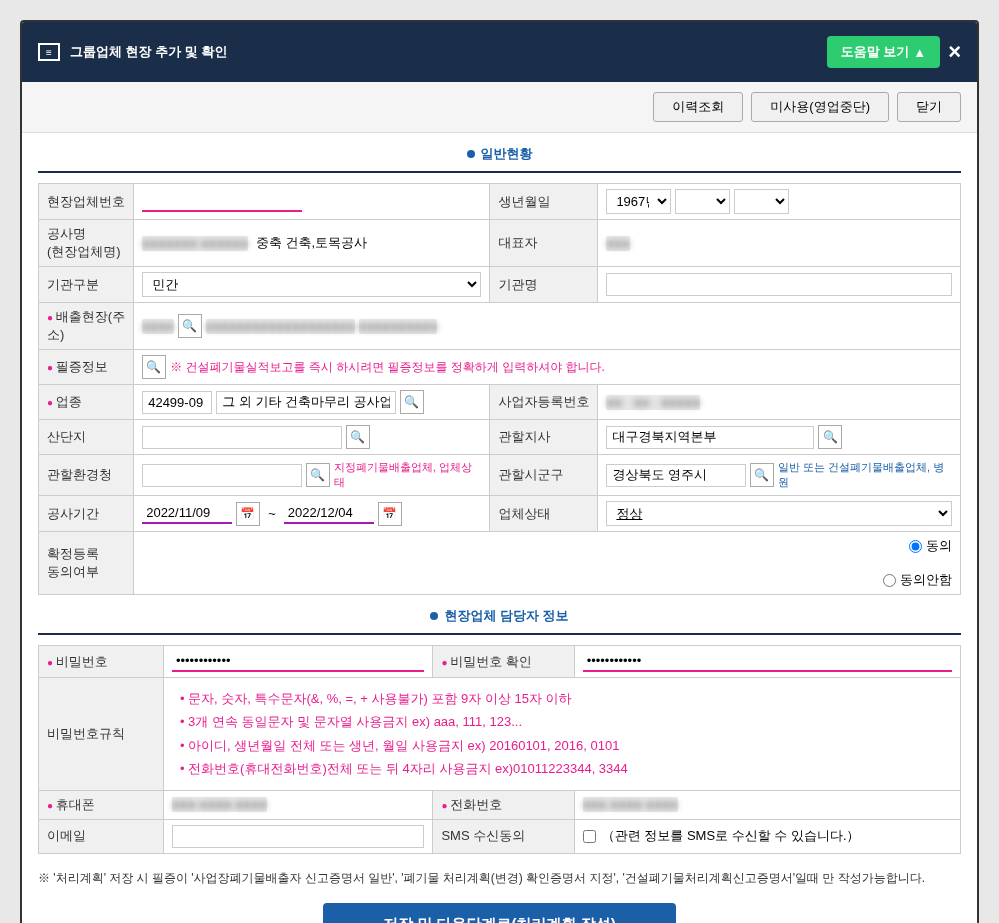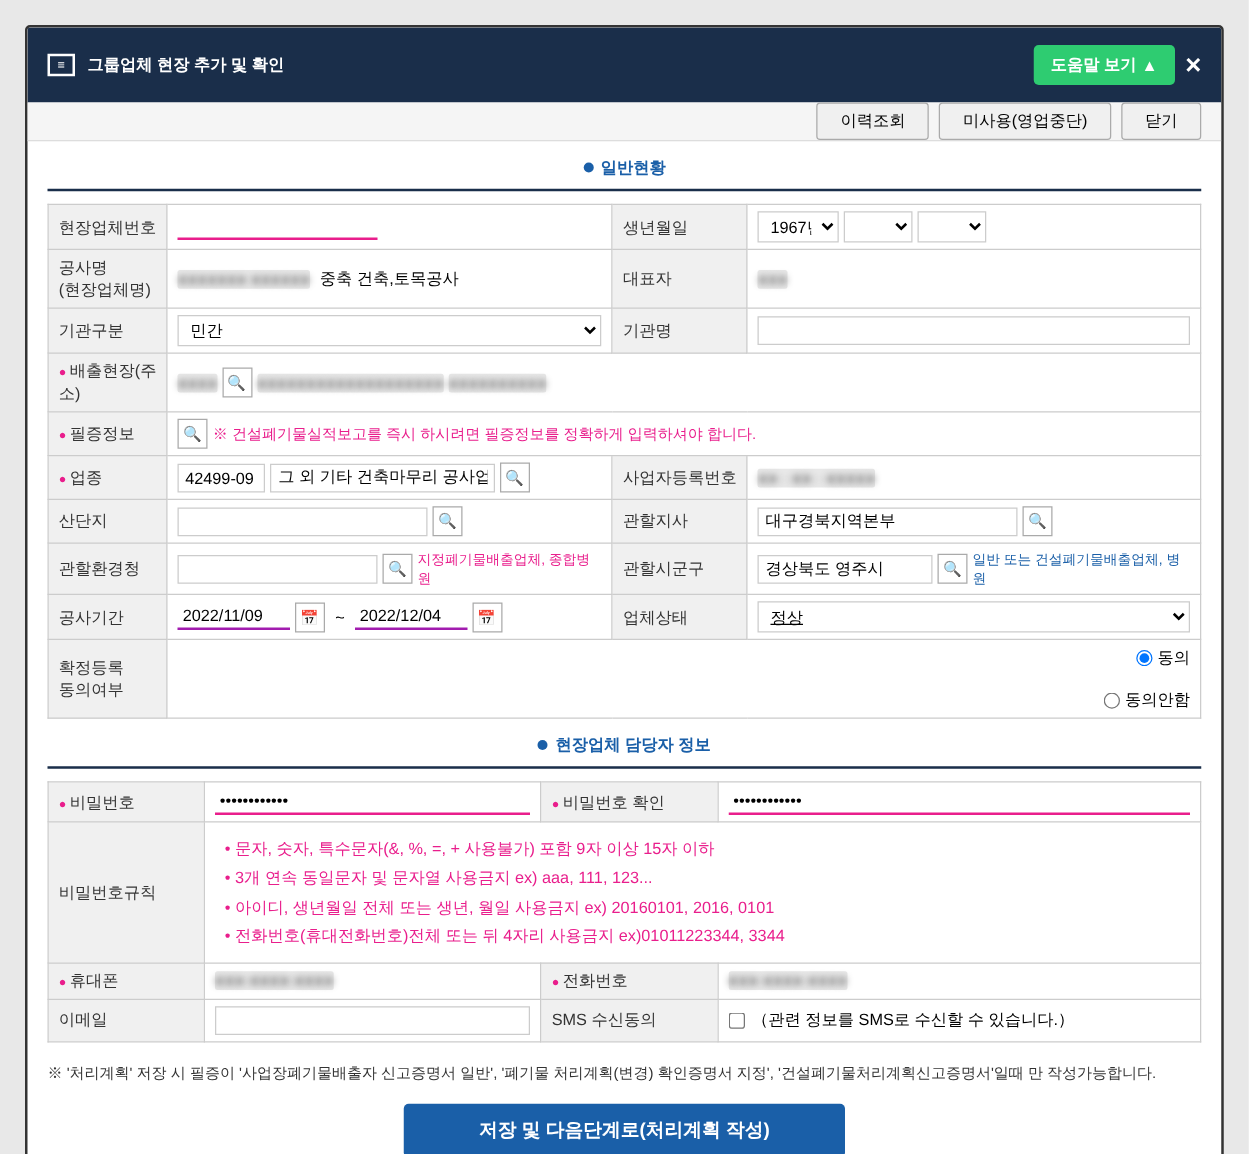--- a/index.html
+++ b/index.html
@@ -4,21 +4,21 @@
   <style>
     * { box-sizing: border-box; margin: 0; padding: 0; font-family: '맑은 고딕', 'Malgun Gothic', sans-serif; font-size: 13px; }
     body { background: #e8e8e8; display: flex; justify-content: center; align-items: flex-start; min-height: 100vh; padding: 20px; }
     .modal { background: #fff; width: 970px; border: 2px solid #333; border-radius: 4px; overflow: hidden; }
     .modal-header { background: #1a2e4a; color: #fff; padding: 14px 16px; display: flex; align-items: center; justify-content: space-between; }
     .modal-header-title { display: flex; align-items: center; gap: 10px; font-size: 16px; font-weight: bold; }
     .modal-header-title .icon { width: 22px; height: 18px; border: 2px solid #fff; display: inline-flex; align-items: center; justify-content: center; font-size: 10px; }
     .header-right { display: flex; align-items: center; gap: 8px; }
     .btn-help { background: #2ecc71; color: #fff; border: none; padding: 7px 14px; border-radius: 4px; cursor: pointer; font-size: 13px; font-weight: bold; display: flex; align-items: center; gap: 4px; margin-left: 13px; }
     .btn-close-x { background: none; border: none; color: #fff; font-size: 22px; cursor: pointer; font-weight: bold; line-height: 1; }
-    .toolbar { display: flex; justify-content: flex-end; gap: 8px; padding: 0 16px; background: #f5f5f5; border-bottom: 1px solid #ddd; }
+    .toolbar { display: flex; justify-content: flex-end; gap: 8px; padding: 10px 16px; background: #f5f5f5; border-bottom: 1px solid #ddd; }
     .btn-toolbar { background: #f0f0f0; border: 1px solid #aaa; padding: 5px 18px; border-radius: 3px; cursor: pointer; font-size: 13px; }
     .modal-body { padding: 12px 16px; }
     .section-title { color: #1a5fa8; font-weight: bold; font-size: 13px; margin-bottom: 8px; display: flex; align-items: center; gap: 6px; justify-content: center; }
     .section-title::before { content: ''; display: inline-block; width: 8px; height: 8px; background: #1a5fa8; border-radius: 50%; }
     .form-table { width: 100%; border-collapse: collapse; margin-bottom: 10px; }
     .form-table td { border: 1px solid #ccc; padding: 5px 8px; vertical-align: middle; }
     .form-table .label-cell { background: #f0f0f0; font-weight: normal; white-space: nowrap; min-width: 90px; color: #333; }
     .form-table .required::before { content: '● '; color: #e91e8c; font-size: 10px; }
     .form-input { border: none; border-bottom: 2px solid #e91e8c; outline: none; width: 100%; padding: 2px 4px; background: transparent; font-size: 13px; }
     .form-input-plain { border: 1px solid #ccc; outline: none; padding: 3px 5px; font-size: 13px; background: #fff; }
@@ -181,21 +181,21 @@
         </td>
       </tr>
 
       <tr>
         <td class="label-cell">관할환경청</td>
         <td class="value-cell">
           <div class="field-group">
             <input class="form-input-plain" style="width: 160px;">
             <button class="search-btn">🔍</button>
             <span class="pink-tag">지정폐기물배출업체,
-종합병원</span>
+업체상태</span>
           </div>
         </td>
         <td class="label-cell">관할시군구</td>
         <td class="value-cell">
           <div class="field-group">
             <input class="form-input-plain" value="경상북도 영주시" style="width: 140px;">
             <button class="search-btn">🔍</button>
             <span class="blue-tag">일반 또는 건설폐기물배출업체,
 병원</span>
           </div>

